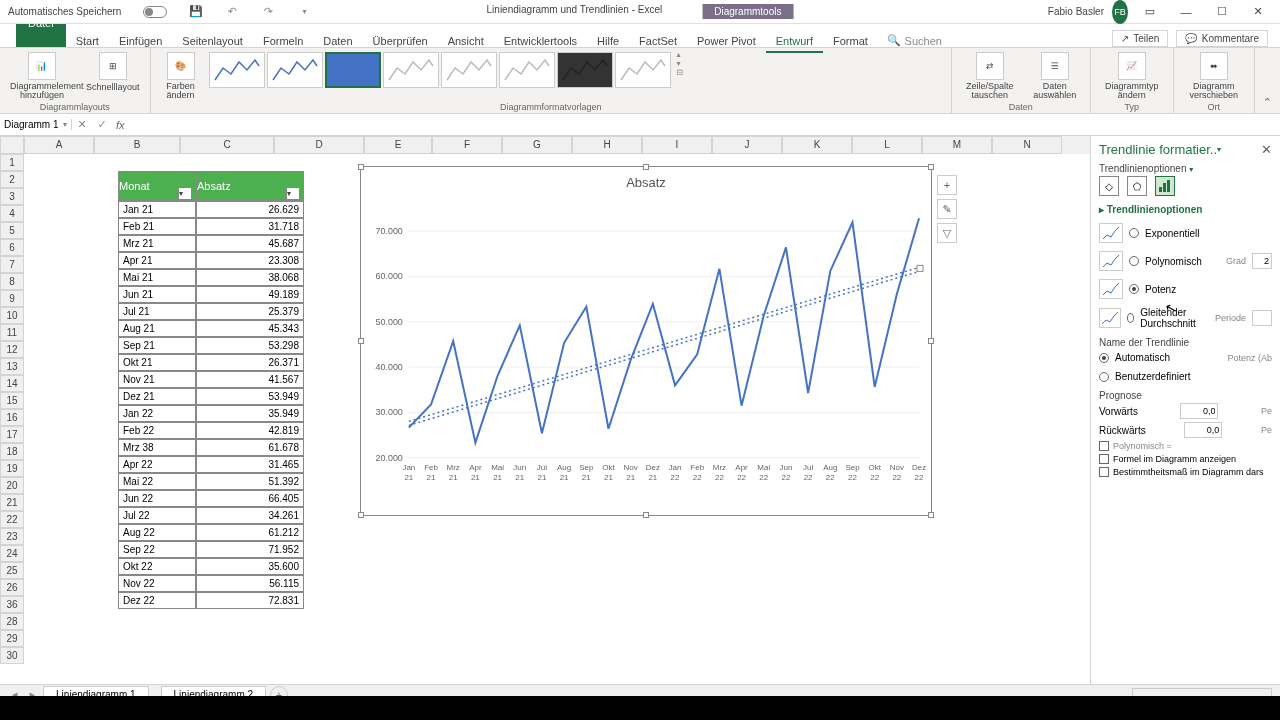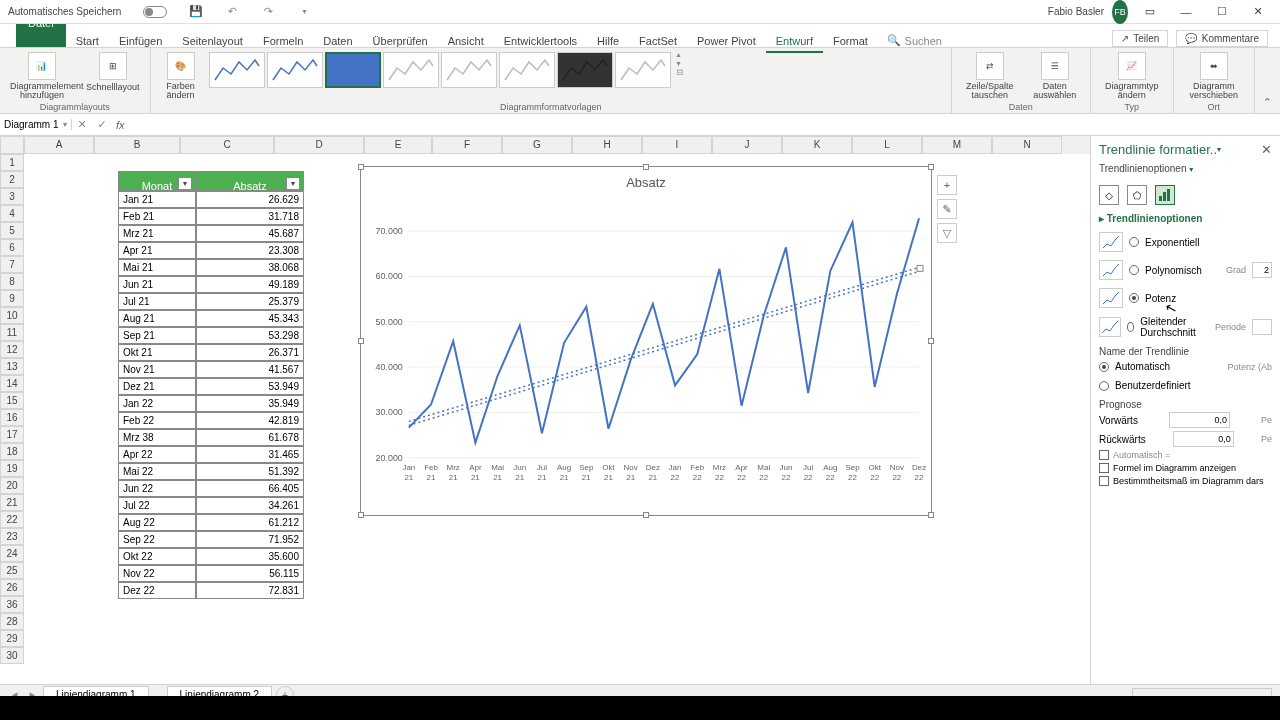--- a/index.html
+++ b/index.html
@@ -54,50 +54,50 @@
 .col-headers { display: flex; height: 18px; background: #f0f0f0; }
 .select-all { width: 24px; border: 1px solid #d4d4d4; background: #f0f0f0; }
 .col-h { border: 1px solid #d4d4d4; text-align: center; font-size: 10px; color: #444; line-height: 16px; background: #f0f0f0; }
 .rows { display: flex; }
 .row-headers { width: 24px; }
 .row-h { height: 17px; border: 1px solid #d4d4d4; text-align: center; font-size: 10px; color: #444; line-height: 16px; background: #f0f0f0; }
 
 
 .data-table { position: absolute; left: 118px; top: 35px; }
 .data-header { display: flex; }
-.data-hdr-cell { width: 78px; height: 20px; background: #4CAF50; color: #fff; text-align: center; line-height: 28px; font-size: 11px; border: 1px solid #888; position: relative; }
+.data-hdr-cell { width: 78px; height: 30px; background: #4CAF50; color: #fff; line-height: 28px; font-size: 11px; border: 1px solid #888; position: relative; }
 .data-hdr-cell::after { content: '▾'; position: absolute; right: 3px; bottom: 0px; font-size: 8px; background: #fff; color: #444; width: 12px; height: 11px; line-height: 11px; border: 1px solid #888; }
 .data-hdr-cell:last-child { width: 108px; }
 .data-row { display: flex; }
 .data-cell { width: 78px; height: 17px; border: 1px solid #888; font-size: 10px; padding: 0 4px; line-height: 15px; background: #fff; }
 .data-cell.num { width: 108px; text-align: right; }
 
 
 .chart-container { position: absolute; left: 360px; top: 30px; width: 572px; height: 350px; border: 1px solid #888; background: #fff; }
 .chart-handle { width: 6px; height: 6px; background: #fff; border: 1px solid #888; position: absolute; }
 .chart-title { text-align: center; font-size: 13px; color: #555; padding: 8px 0; }
 .chart-body { position: relative; width: 100%; height: 300px; }
 .chart-btns { position: absolute; right: -26px; top: 8px; display: flex; flex-direction: column; gap: 4px; }
 .chart-side-btn { width: 20px; height: 20px; border: 1px solid #ccc; background: #fff; display: flex; align-items: center; justify-content: center; color: #666; font-size: 11px; }
 
 
 .sidebar { width: 190px; border-left: 1px solid #d4d4d4; padding: 6px 8px; background: #fff; font-size: 10px; overflow-y: auto; }
 .sidebar-title { font-size: 13px; color: #217346; display: flex; justify-content: space-between; align-items: center; margin-bottom: 6px; }
-.sidebar-section { font-size: 10px; color: #444; margin-bottom: 11px; }
+.sidebar-section { font-size: 10px; color: #444; margin-bottom: 2px; }
 .sidebar-icons { display: flex; gap: 8px; margin-bottom: 8px; }
 .sb-icon { width: 20px; height: 20px; border: 1px solid #888; display: flex; align-items: center; justify-content: center; }
 .sb-icon.active { background: #d0e7d0; border-color: #217346; }
 .expand-hdr { font-size: 10px; color: #217346; font-weight: bold; cursor: pointer; margin-bottom: 6px; }
 .trend-opt { display: flex; align-items: center; gap: 6px; margin-bottom: 4px; padding: 2px 0; }
 .trend-icon { width: 24px; height: 20px; border: 1px solid #ccc; display: flex; align-items: center; justify-content: center; }
 .radio { width: 10px; height: 10px; border: 1px solid #666; border-radius: 50%; display: inline-block; position: relative; }
 .radio.checked::after { content: ''; width: 4px; height: 4px; background: #444; border-radius: 50%; position: absolute; left: 2px; top: 2px; }
 .sb-label { font-size: 10px; color: #444; margin: 6px 0 2px; }
 .sb-row { display: flex; align-items: center; justify-content: space-between; margin-bottom: 3px; }
-.sb-input { width: 61px; height: 16px; border: 1px solid #ccc; font-size: 9px; text-align: right; padding: 0 2px; }
+.sb-input { width: 38px; height: 16px; border: 1px solid #ccc; font-size: 9px; text-align: right; padding: 0 2px; }
 .sb-check { display: flex; align-items: center; gap: 4px; margin-bottom: 3px; font-size: 9px; }
 .checkbox { width: 10px; height: 10px; border: 1px solid #666; display: inline-block; }
 
 
 .sheet-tabs { height: 20px; background: #f0f0f0; border-top: 1px solid #d4d4d4; display: flex; align-items: center; padding: 0 8px; gap: 4px; }
 .sheet-nav { color: #888; padding: 0 4px; }
 .sheet-tab { padding: 2px 12px; font-size: 10px; background: #fff; border: 1px solid #ccc; border-bottom: none; }
 .sheet-tab.active { border-bottom: 2px solid #217346; }
 .sheet-add { width: 18px; height: 18px; border: 1px solid #ccc; border-radius: 50%; display: flex; align-items: center; justify-content: center; color: #666; }
 .hscroll { margin-left: auto; width: 140px; height: 14px; background: #f0f0f0; border: 1px solid #ccc; position: relative; }
@@ -117,20 +117,24 @@
 <body>
 
 <div class="titlebar">
   <div class="titlebar-left">
     <span class="auto-save">Automatisches Speichern</span>
     <span class="toggle"></span>
     <span class="qat-icon">💾</span>
     <span class="qat-icon">↶</span>
     <span class="qat-icon">↷</span>
     <span class="qat-icon" style="font-size:8px">▾</span>
+  </div>
+  <div class="titlebar-center">
+    <span>Liniendiagramm und Trendlinien - Excel</span>
+    <span class="contextual-tab">Diagrammtools</span>
   </div>
   <div class="titlebar-right">
     <span class="user-name">Fabio Basler</span>
     <span class="user-badge">FB</span>
     <span class="win-btn">▭</span>
     <span class="win-btn">—</span>
     <span class="win-btn">☐</span>
     <span class="win-btn">✕</span>
   </div>
 </div>
@@ -584,37 +588,37 @@
       <input class="sb-input" value="0,0" style="">
       <span style="color:#888;font-size:9px">Pe</span>
     </div>
     <div class="sb-row">
       <span>Rückwärts</span>
       <input class="sb-input" value="0,0" style="">
       <span style="color:#888;font-size:9px">Pe</span>
     </div>
     <div class="sb-check">
       <span class="checkbox"></span>
-      <span style="color:#888">Automatisch =</span>
+      <span style="color:#888">Polynomisch =</span>
     </div>
     <div class="sb-check">
       <span class="checkbox"></span>
       <span>Formel im Diagramm anzeigen</span>
     </div>
     <div class="sb-check">
       <span class="checkbox"></span>
       <span>Bestimmtheitsmaß im Diagramm dars</span>
     </div>
   </div>
 </div>
 
 <div class="sheet-tabs">
   <span class="sheet-nav">◂</span>
   <span class="sheet-nav">▸</span>
-  <div id="sheet-tabs-list" style="display:flex;gap:18px">
+  <div id="sheet-tabs-list" style="display:flex;gap:12px">
       <div class="sheet-tab active">Liniendiagramm 1</div>
       <div class="sheet-tab">Liniendiagramm 2</div>
     </div>
   <span class="sheet-add">+</span>
   <div class="hscroll"></div>
 </div>
 
 <div class="statusbar">
   <span>Bereit</span>
   <span style="margin-left:20px">▣</span>

